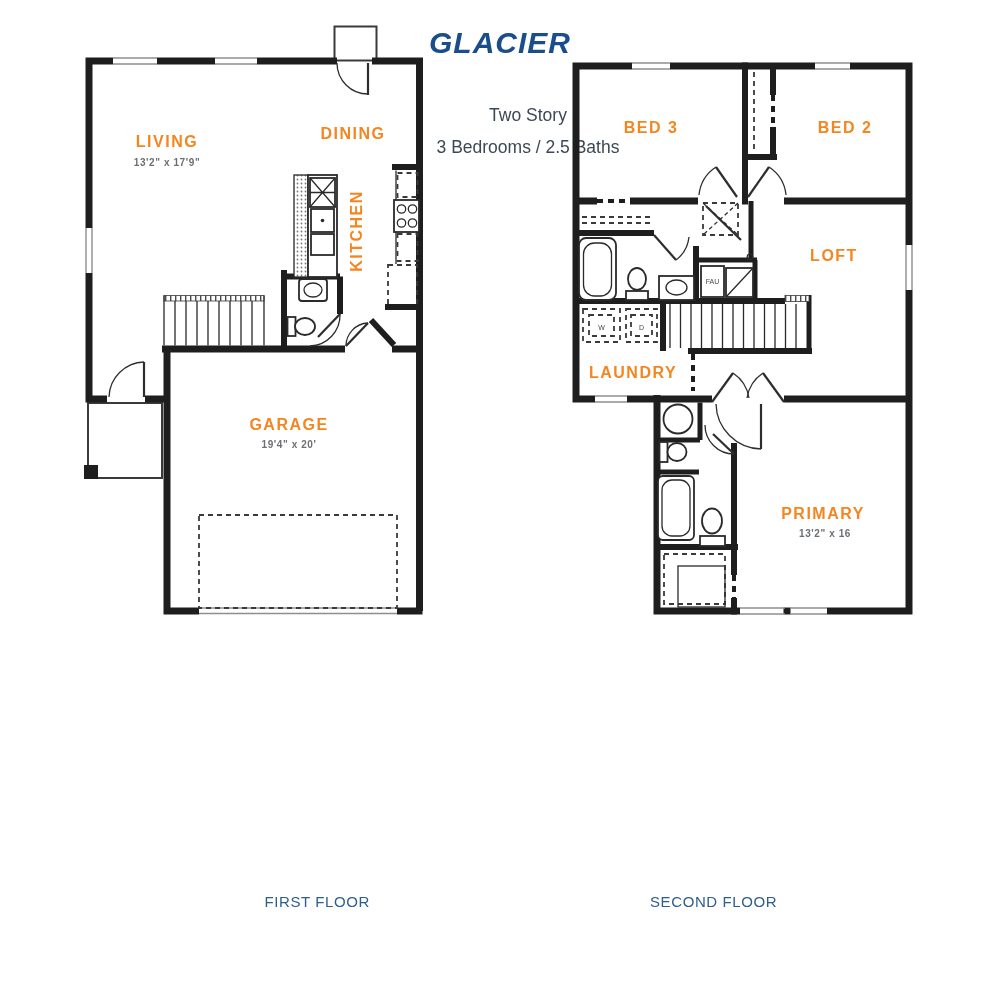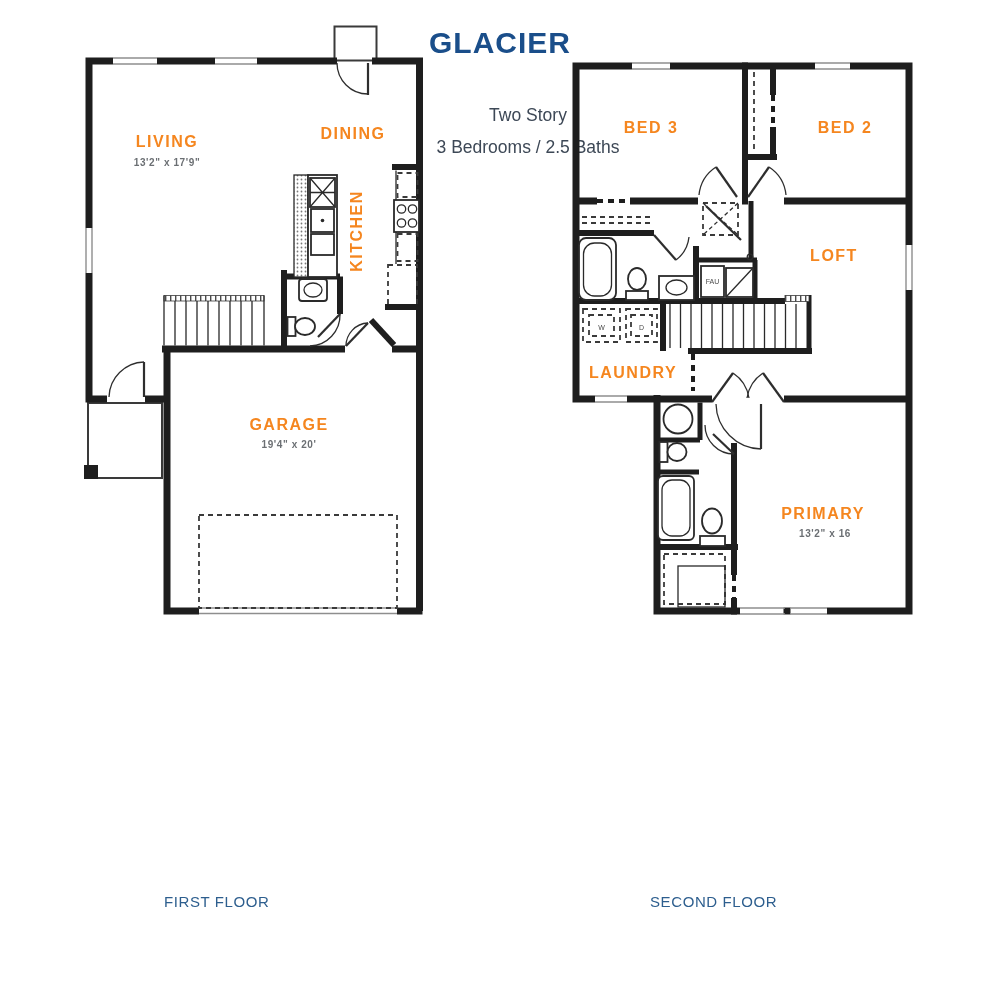--- a/index.html
+++ b/index.html
@@ -1,21 +1,21 @@
 <!DOCTYPE html>
 <html><head>
 <meta charset="utf-8">
 <style>
   html,body{margin:0;padding:0;background:#ffffff;}
   body{width:1000px;height:981px;position:relative;font-family:"Liberation Sans",sans-serif;overflow:hidden;}
-  .hdr{position:absolute;left:0;top:26px;width:1000px;text-align:center;}
+  .hdr{position:absolute;left:0;top:26px;width:1000px;text-align:center;font-style:italic;}
   .title{font-size:30px;font-weight:bold;color:#1a4e8a;letter-spacing:1px;}
   .subs{position:absolute;left:0;top:100px;width:1000px;text-align:center;color:#3d4856;font-size:17.5px;line-height:31.5px;padding-left:28px;}
   .caption{position:absolute;top:893px;font-size:15px;color:#2d5e8e;letter-spacing:0.6px;}
-  #cap1{left:164px;width:220px;text-align:left;}
+  #cap1{left:150px;width:220px;text-align:right;}
   #cap2{left:650px;width:220px;text-align:left;}
   svg{position:absolute;left:0;top:0;}
   .wall{stroke:#1e1e1e;stroke-width:7;fill:none;stroke-linecap:butt;}
   .wall6{stroke:#1e1e1e;stroke-width:6;fill:none;}
   .wall5{stroke:#1e1e1e;stroke-width:5;fill:none;}
   .thin{stroke:#3a3a3a;stroke-width:2;fill:none;}
   .fix{stroke:#2a2a2a;stroke-width:1.8;fill:#ffffff;}
   .fix2{stroke:#2a2a2a;stroke-width:1.3;fill:none;}
   .win{stroke:#8e8e8e;stroke-width:1.4;fill:none;}
   .tread{stroke:#2a2a2a;stroke-width:1.3;fill:none;}

